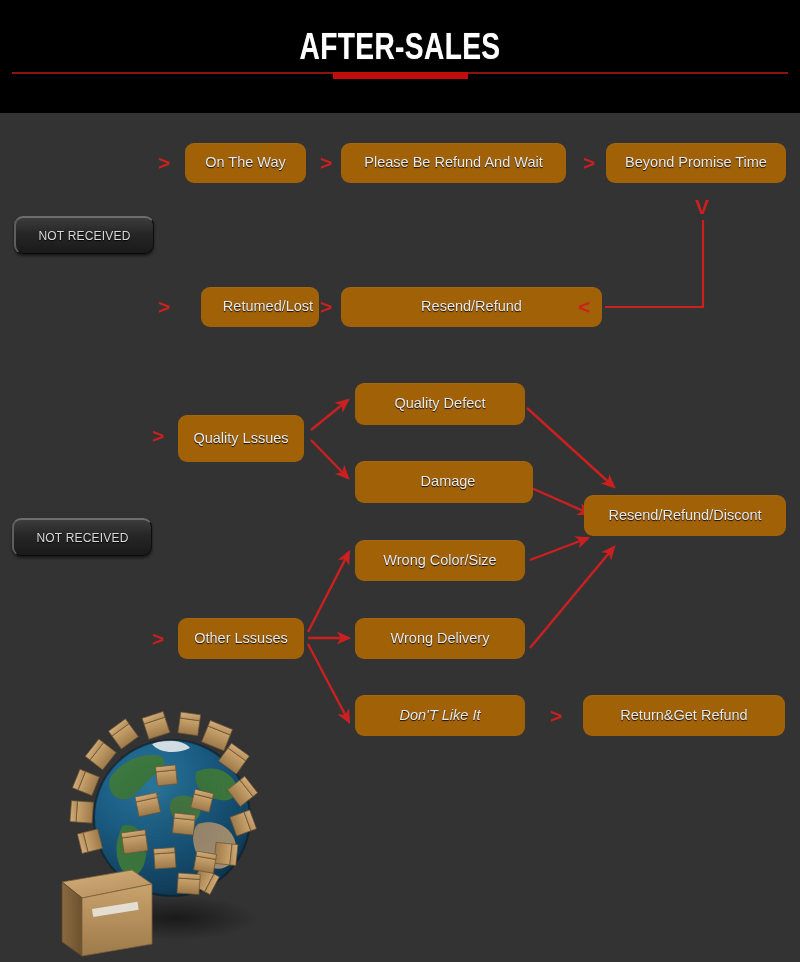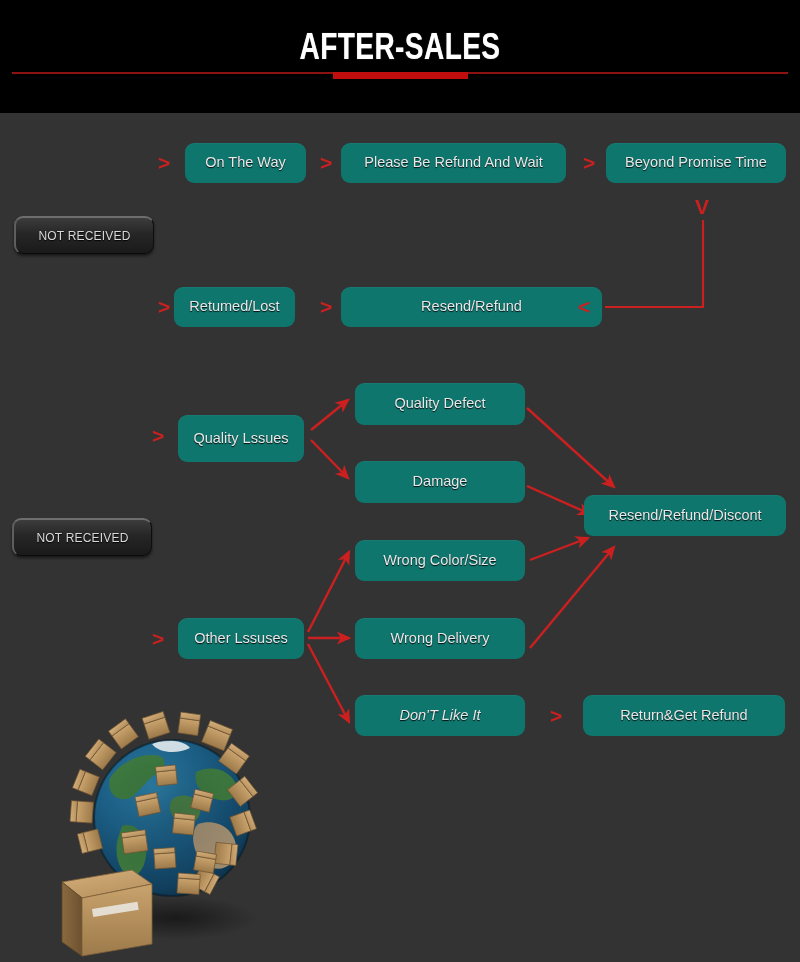--- a/index.html
+++ b/index.html
@@ -54,21 +54,21 @@
     left: 333px;
     top: 72px;
     width: 135px;
     height: 7px;
     background: #c00d0d;
   }
 
   
   .fbox {
     position: absolute;
-    background: #0f766e;
+    background: #a16207;
     border-radius: 9px;
     color: #e8e8e8;
     font-size: 14.5px;
     display: flex;
     align-items: center;
     justify-content: center;
     text-align: center;
     line-height: 1.1;
     text-shadow: 0 1px 1px rgba(0,0,0,0.9);
     box-shadow: inset 0 1px 0 rgba(255,255,255,0.035);
@@ -176,32 +176,32 @@
   <div class="fbox" style="left:341px; top:143px; width:225px; height:40px;">Please Be Refund And Wait</div>
 
   <div class="chev" style="left:583px; top:152px;">&gt;</div>
   <div class="fbox" style="left:606px; top:143px; width:180px; height:40px;">Beyond Promise Time</div>
 
   <div class="chev" style="left:695px; top:196px;">V</div>
 
   <div class="pill" style="left:14px; top:216px;">NOT RECEIVED</div>
 
   <div class="chev" style="left:158px; top:296px;">&gt;</div>
-  <div class="fbox" style="left:174px; top:287px; width:121px; height:40px;">Retumed/Lost</div>
+  <div class="fbox" style="left:201px; top:287px; width:102px; height:40px;padding-left:16px;">Retumed/Lost</div>
 
   <div class="chev" style="left:320px; top:296px;">&gt;</div>
   <div class="fbox" style="left:341px; top:287px; width:261px; height:40px;">Resend/Refund</div>
 
   <div class="chev" style="left:578px; top:296px;">&lt;</div>
 
   <div class="chev" style="left:152px; top:425px;">&gt;</div>
   <div class="fbox" style="left:178px; top:415px; width:126px; height:47px;">Quality Lssues</div>
 
   <div class="fbox" style="left:355px; top:383px; width:170px; height:42px;">Quality Defect</div>
-  <div class="fbox" style="left:355px; top:461px; width:170px; height:42px;">Damage</div>
+  <div class="fbox" style="left:355px; top:461px; width:170px; height:42px;padding-left:8px;">Damage</div>
 
   <div class="fbox" style="left:584px; top:495px; width:202px; height:41px;">Resend/Refund/Discont</div>
 
   <div class="pill" style="left:12px; top:518px;">NOT RECEIVED</div>
 
   <div class="chev" style="left:152px; top:628px;">&gt;</div>
   <div class="fbox" style="left:355px; top:540px; width:170px; height:41px;">Wrong Color/Size</div>
 
   <div class="fbox" style="left:178px; top:618px; width:126px; height:41px;">Other Lssuses</div>
   <div class="fbox" style="left:355px; top:618px; width:170px; height:41px;">Wrong Delivery</div>

